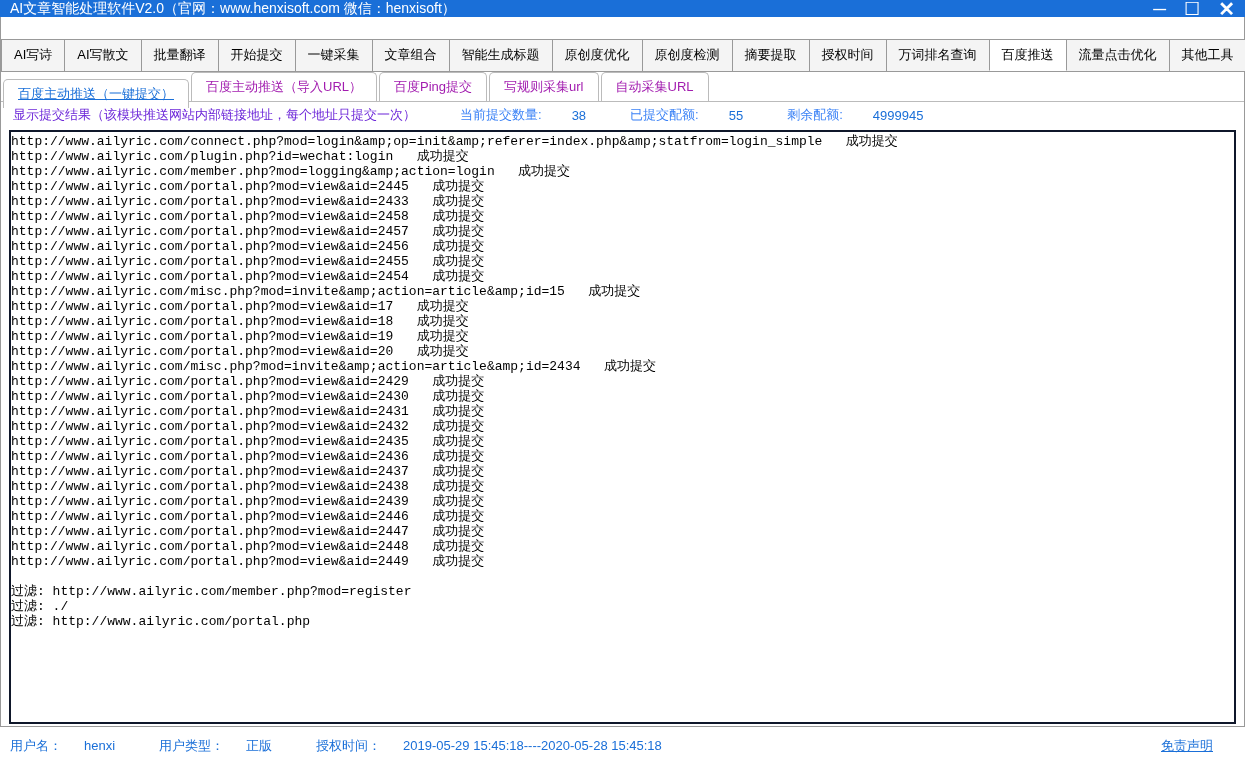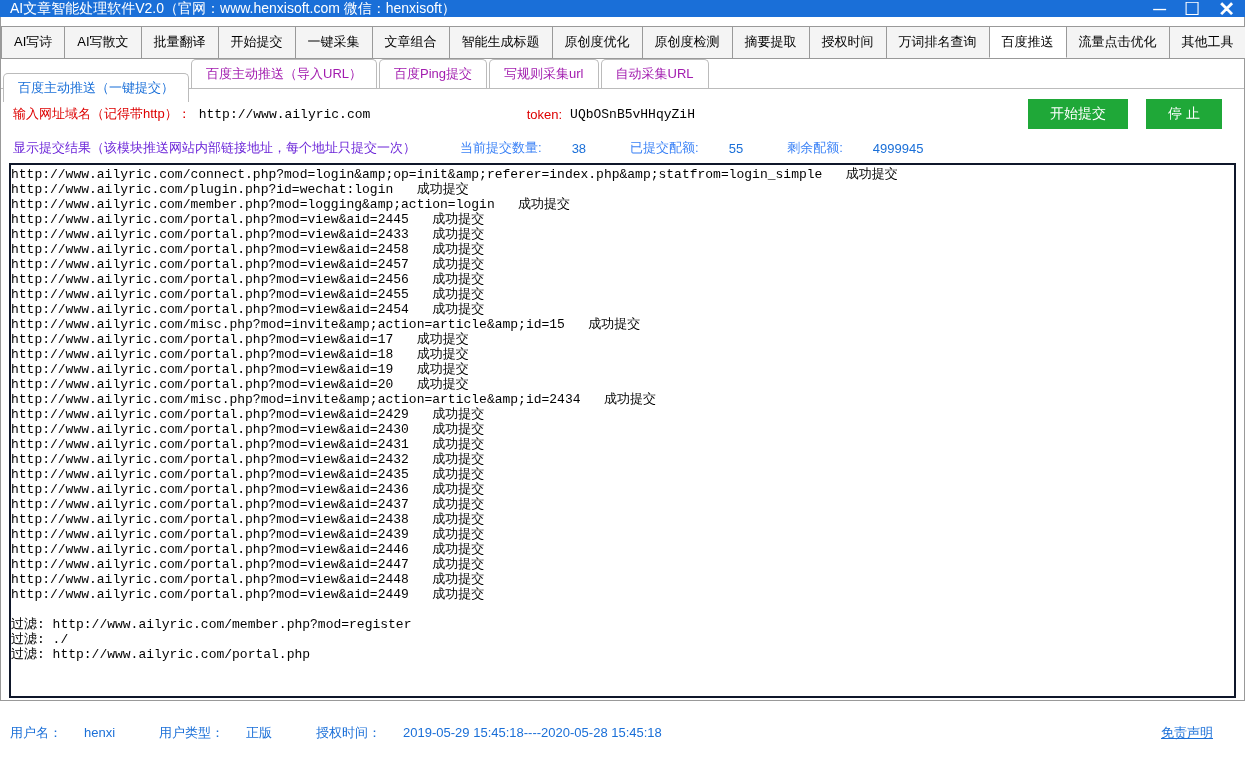--- a/index.html
+++ b/index.html
@@ -33,21 +33,21 @@
   flex-direction: column;
   border-left: 1px solid #999;
   border-right: 1px solid #999;
 }
 
 .main-tabs {
   display: flex;
   background: #fff;
   border-bottom: 1px solid #999;
   padding: 0;
-  margin-top: 9px;
+  margin-top: 22px;
 }
 .main-tab {
   padding: 6px 12px;
   border: 1px solid #999;
   border-bottom: none;
   background: #f4f4f4;
   cursor: pointer;
   margin-right: -1px;
   white-space: nowrap;
   font-size: 13px;
@@ -75,21 +75,22 @@
   cursor: pointer;
   margin-right: 2px;
   color: #a21caf;
   font-size: 13px;
   white-space: nowrap;
 }
 .sub-tab.active {
   color: #1a6fd8;
   background: #fff;
   position: relative;
-  top: 14px;
+  top: 7px;
+  text-decoration: underline;
 }
 
 .input-row {
   display: flex;
   align-items: center;
   padding: 10px 12px 6px 12px;
   gap: 8px;
 }
 .input-label { color: #d00; font-size: 13px; }
 .url-input {
@@ -137,21 +138,21 @@
   font-size: 13px;
   line-height: 15px;
   white-space: pre;
   overflow-y: scroll;
   background: #fff;
 }
 
 .footer {
   border-top: 1px solid #999;
   background: #fff;
-  padding: 23px 10px;
+  padding: 10px 10px;
   display: flex;
   align-items: center;
   font-size: 13px;
   color: #1a6fd8;
 }
 .footer span { margin-right: 22px; }
 .footer .disclaimer { margin-left: auto; text-decoration: underline; cursor: pointer; }
 
 ::-webkit-scrollbar { width: 16px; }
 ::-webkit-scrollbar-track { background: #f0f0f0; border-left: 1px solid #ccc; }
@@ -190,29 +191,20 @@
     </div>
 
 <div class="sub-tabs" id="sub-tabs">
       <div class="sub-tab active">百度主动推送（一键提交）</div>
       <div class="sub-tab">百度主动推送（导入URL）</div>
       <div class="sub-tab">百度Ping提交</div>
       <div class="sub-tab">写规则采集url</div>
       <div class="sub-tab">自动采集URL</div>
     </div>
 
-<div class="input-row">
-  <span class="input-label">输入网址域名（记得带http）：</span>
-  <input class="url-input" value="http://www.ailyric.com" style="">
-  <span class="token-label input-label">token:</span>
-  <input class="token-input" value="UQbOSnB5vHHqyZiH" style="">
-  <span class="spacer-flex"></span>
-  <button class="btn-green">开始提交</button>
-  <button class="btn-green">停 止</button>
-</div>
 
 <div class="status-row">
   <span class="status-label-red">显示提交结果（该模块推送网站内部链接地址，每个地址只提交一次）</span>
   <span class="status-label-blue">当前提交数量:</span>
   <span class="status-num">38</span>
   <span class="status-label-blue">已提交配额:</span>
   <span class="status-num">55</span>
   <span class="status-label-blue">剩余配额:</span>
   <span class="status-num">4999945</span>
 </div>

